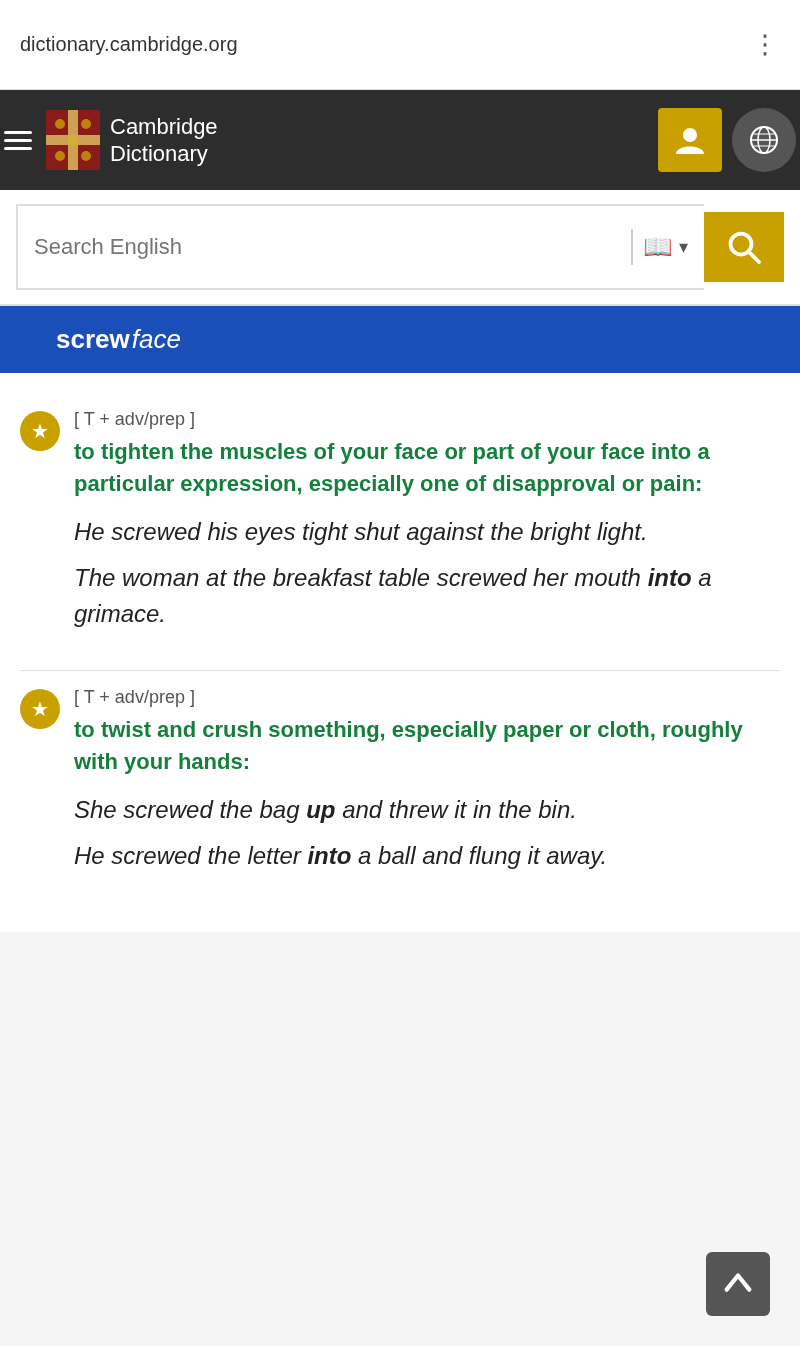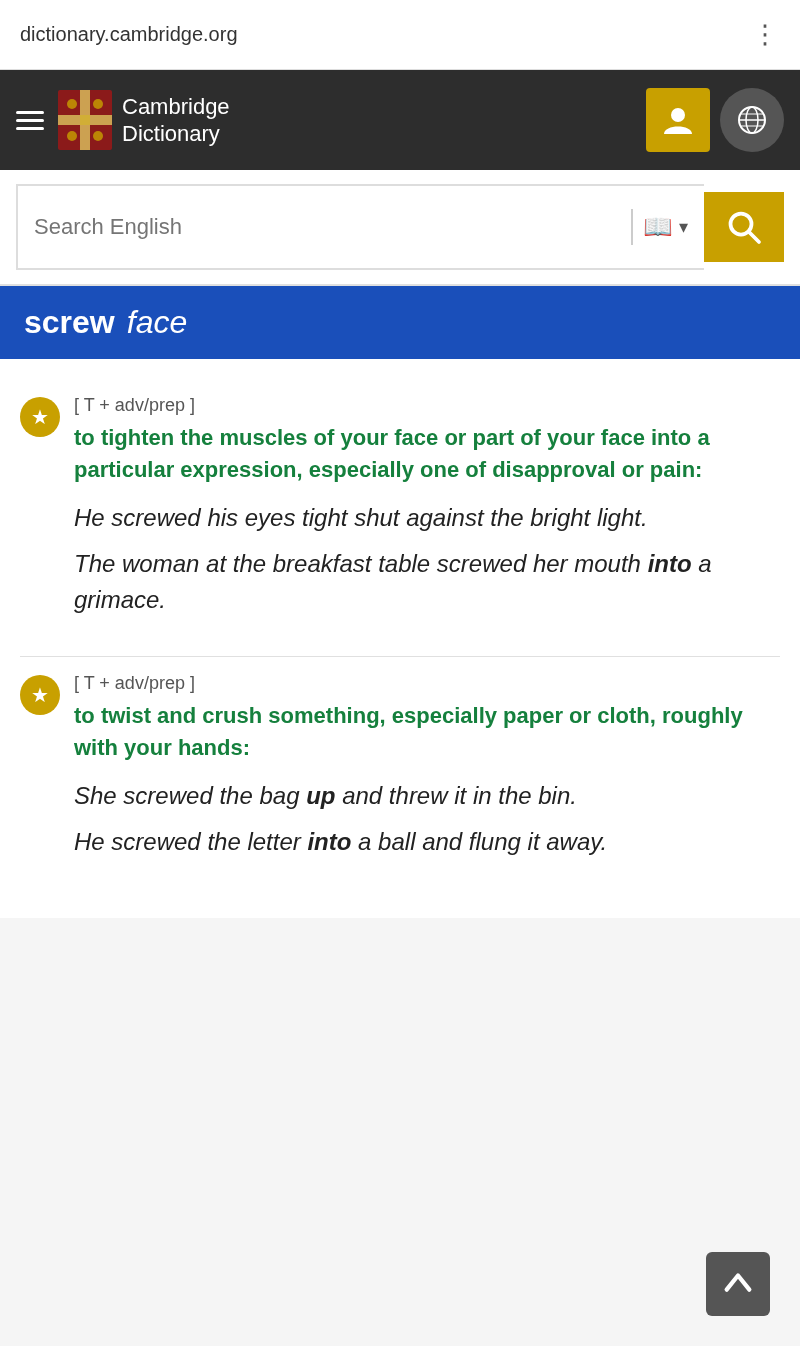--- a/index.html
+++ b/index.html
@@ -12,41 +12,41 @@
     }
 
     
     .browser-bar {
       background: #fff;
       border-bottom: 1px solid #ddd;
       display: flex;
       align-items: center;
       justify-content: space-between;
       padding: 14px 20px;
-      height: 70px;
+      height: 90px;
     }
     .browser-url {
       font-size: 20px;
       color: #333;
       font-family: Arial, sans-serif;
     }
     .browser-menu {
       font-size: 26px;
       color: #555;
       letter-spacing: 2px;
       cursor: pointer;
     }
 
     
     .site-header {
       background: #2d2d2d;
       display: flex;
       align-items: center;
       justify-content: space-between;
-      padding: 0 16px;
+      padding: 0 4px;
       height: 100px;
     }
     .header-left {
       display: flex;
       align-items: center;
       gap: 14px;
     }
     .hamburger {
       display: flex;
       flex-direction: column;
@@ -166,26 +166,27 @@
       fill: #fff;
     }
 
     
     .word-header-bar {
       background: #1a4fba;
       padding: 18px 24px;
       margin: 0;
     }
     .word-header-content {
-      font-size: 32px;
+      font-size: 26px;
       color: #fff;
       display: flex;
       align-items: baseline;
-      gap: 12px;
+      gap: 2px;
       flex-wrap: wrap;
+      margin-left: 32px;
     }
     .word-bold {
       font-weight: 900;
       color: #fff;
     }
     .word-pos {
       font-style: italic;
       font-weight: 400;
     }
     .word-label {

